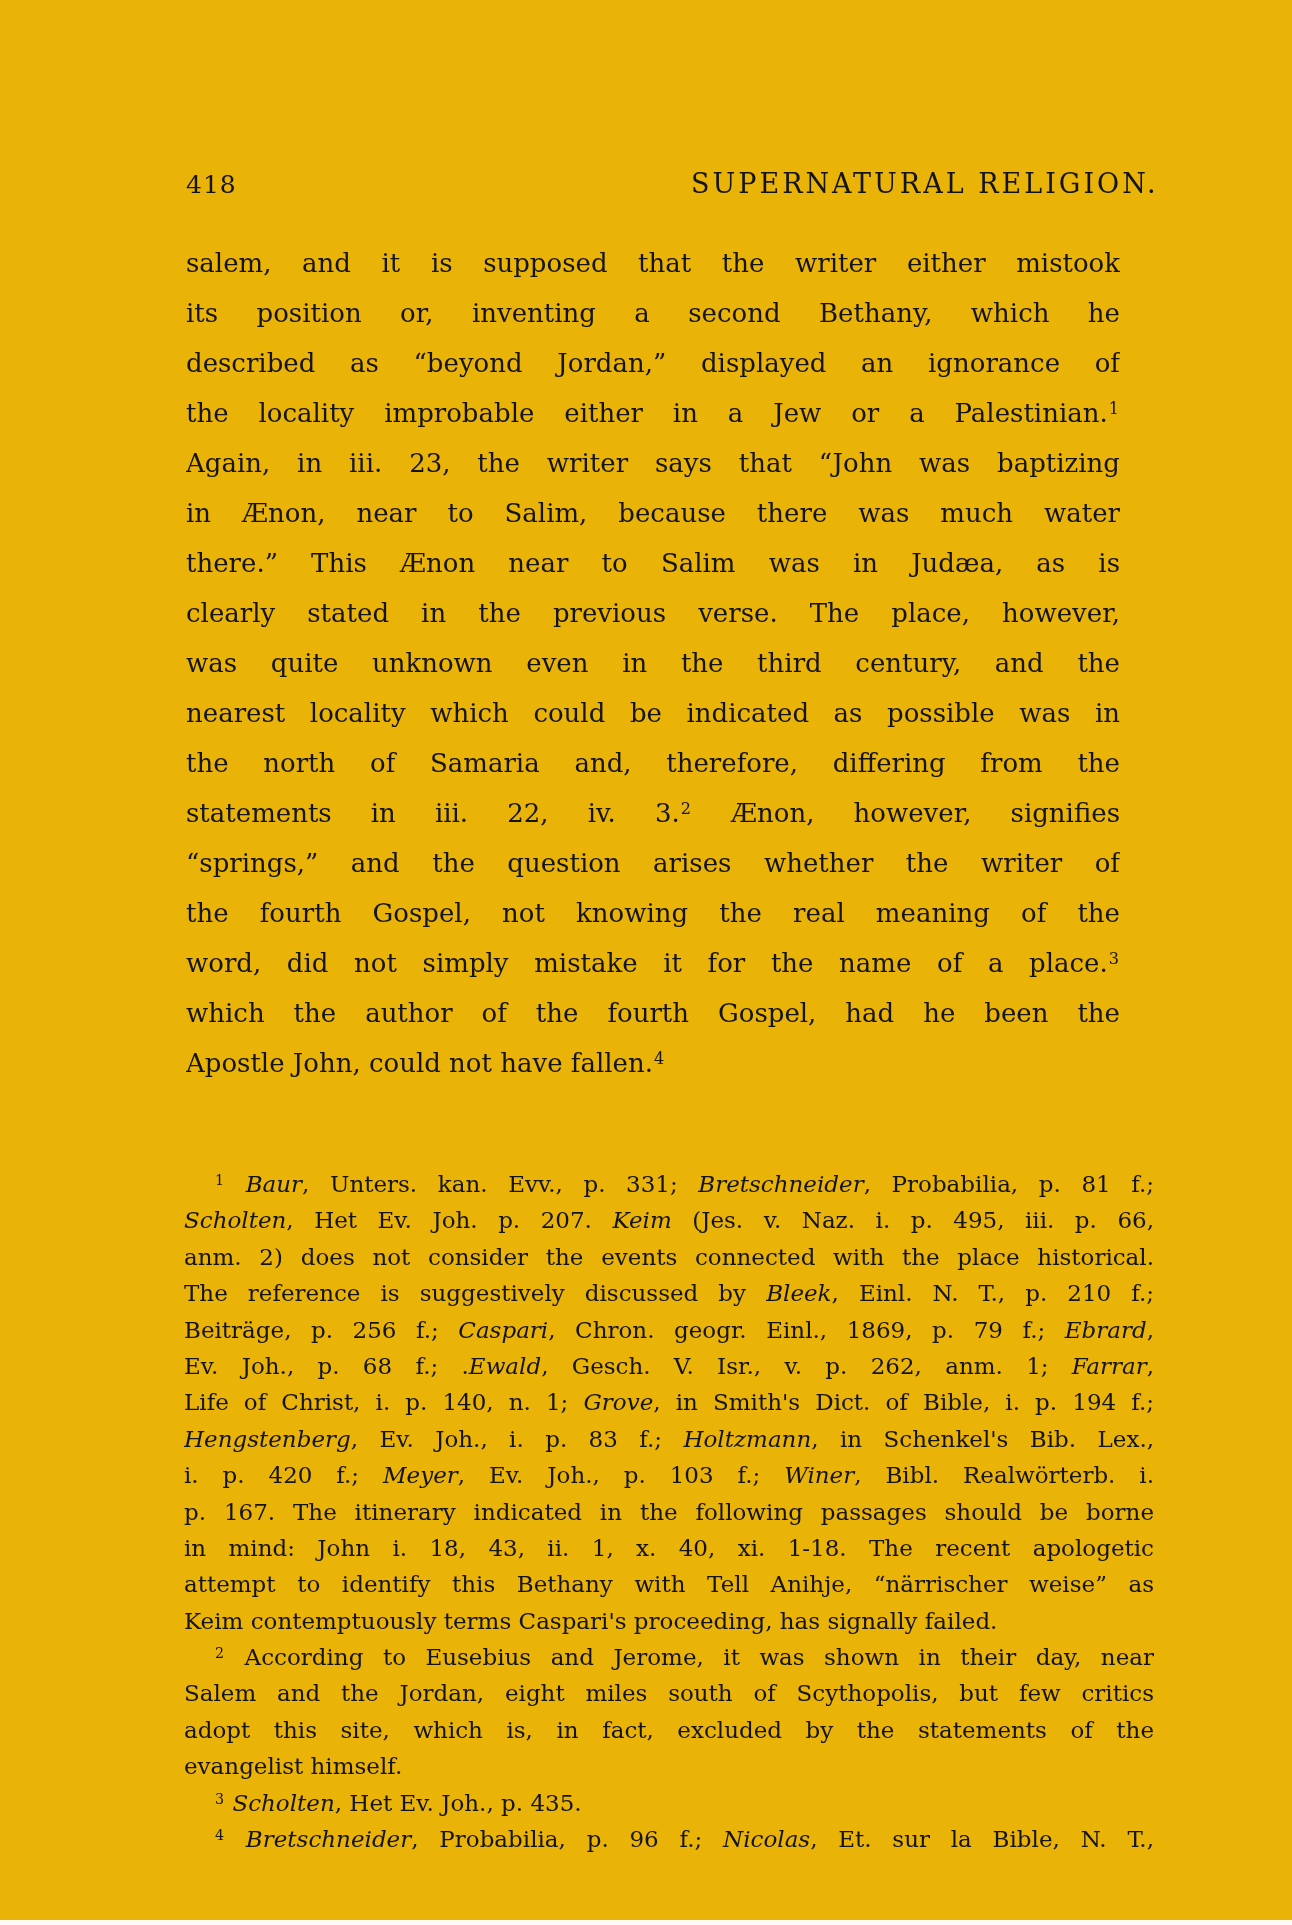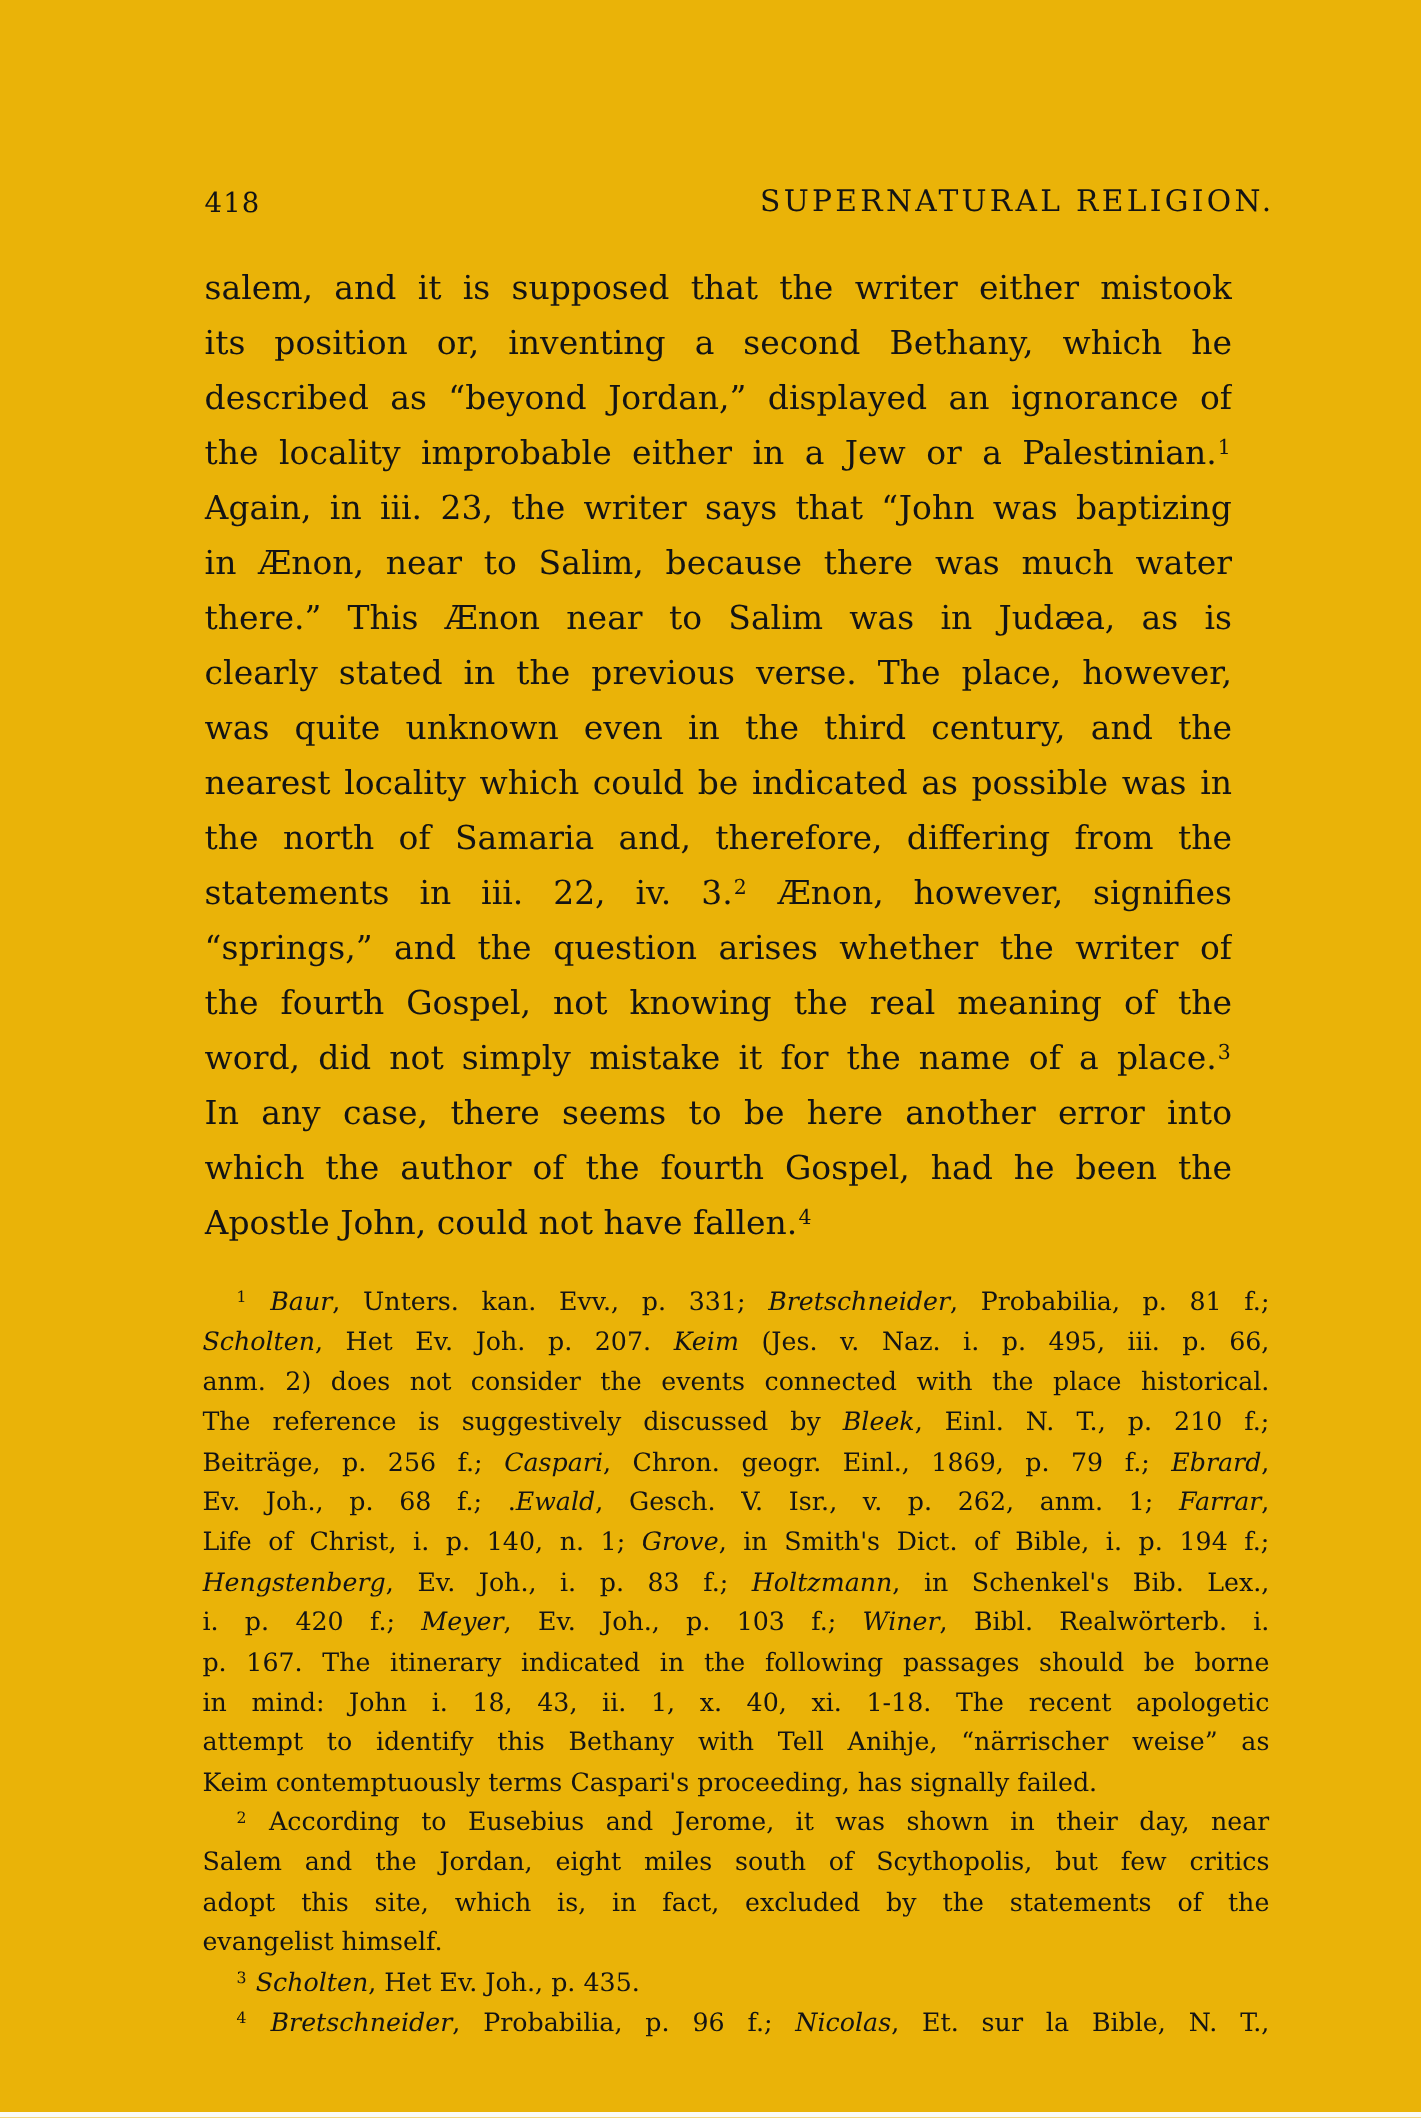--- a/index.html
+++ b/index.html
@@ -28,21 +28,21 @@
     font-size:27px; letter-spacing:3px;
     white-space:nowrap;
     text-align:right;
   }
   .body-text {
     position:absolute;
     top:238px; left:186px; width:934px;
   }
   .body-text .line {
     height:50px; line-height:50px;
-    font-size:30px;
+    font-size:26px;
     overflow:hidden;
   }
   .footnotes {
     position:absolute;
     top:1166px; left:184px; width:970px;
   }
   .footnotes .line {
     height:36.4px; line-height:36.4px;
     font-size:23px;
     overflow:hidden;
@@ -76,21 +76,20 @@
       <div class="line j"><span>in Ænon, near to Salim, because there was much water</span></div>
       <div class="line j"><span>there.”  This Ænon near to Salim was in Judæa, as is</span></div>
       <div class="line j"><span>clearly stated in the previous verse.  The place, however,</span></div>
       <div class="line j"><span>was quite unknown even in the third century, and the</span></div>
       <div class="line j"><span>nearest locality which could be indicated as possible was in</span></div>
       <div class="line j"><span>the north of Samaria and, therefore, differing from the</span></div>
       <div class="line j"><span>statements in iii. 22, iv. 3.</span><sup>2</sup><span>  Ænon, however, signifies</span></div>
       <div class="line j"><span>“springs,” and the question arises whether the writer of</span></div>
       <div class="line j"><span>the fourth Gospel, not knowing the real meaning of the</span></div>
       <div class="line j"><span>word, did not simply mistake it for the name of a place.</span><sup>3</sup></div>
-      <div class="line j"><span>In any case, there seems to be here another error into</span></div>
       <div class="line j"><span>which the author of the fourth Gospel, had he been the</span></div>
       <div class="line"><span>Apostle John, could not have fallen.</span><sup>4</sup></div>
     </div>
   <div class="footnotes">
       <div class="line j ind"><sup>1</sup><span> </span><em>Baur</em><span>, Unters. kan. Evv., p. 331; </span><em>Bretschneider</em><span>, Probabilia, p. 81 f.;</span></div>
       <div class="line j"><em>Scholten</em><span>, Het Ev. Joh. p. 207.  </span><em>Keim</em><span> (Jes. v. Naz. i. p. 495, iii. p. 66,</span></div>
       <div class="line j"><span>anm. 2) does not consider the events connected with the place historical.</span></div>
       <div class="line j"><span>The reference is suggestively discussed by </span><em>Bleek</em><span>, Einl. N. T., p. 210 f.;</span></div>
       <div class="line j"><span>Beiträge, p. 256 f.; </span><em>Caspari</em><span>, Chron. geogr. Einl., 1869, p. 79 f.; </span><em>Ebrard</em><span>,</span></div>
       <div class="line j"><span>Ev. Joh., p. 68 f.; .</span><em>Ewald</em><span>, Gesch. V. Isr., v. p. 262, anm. 1; </span><em>Farrar</em><span>,</span></div>

